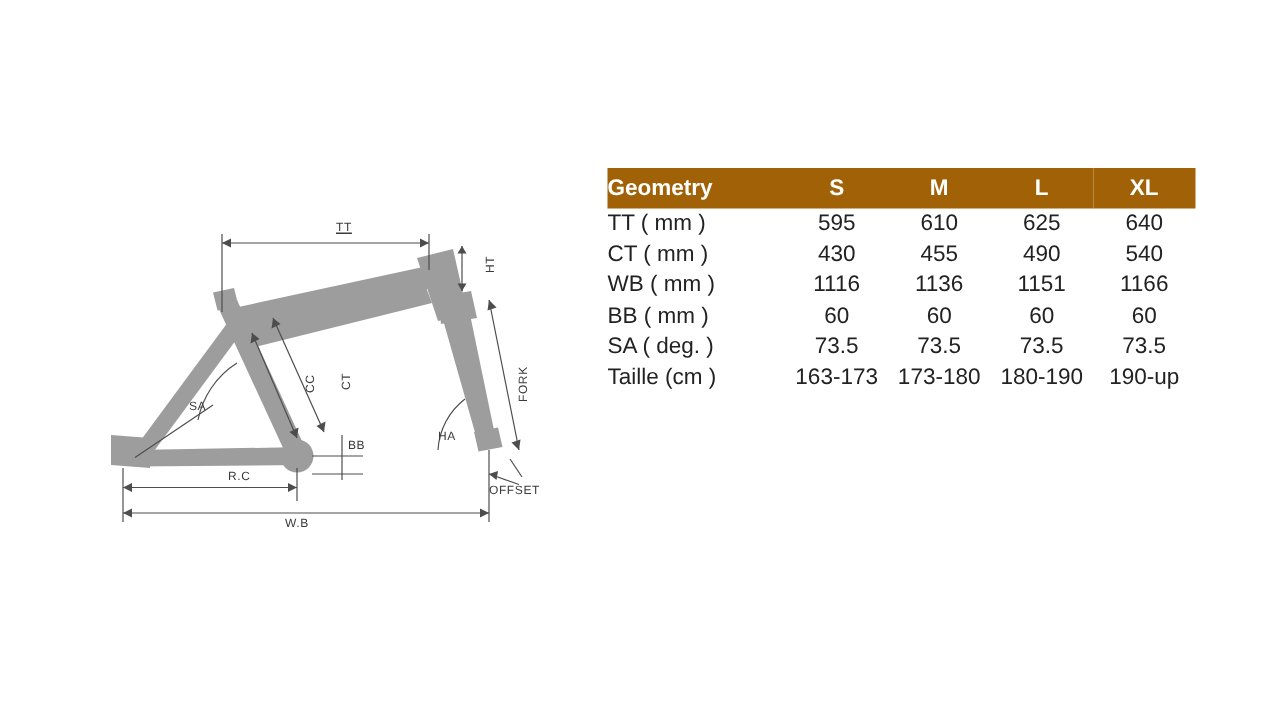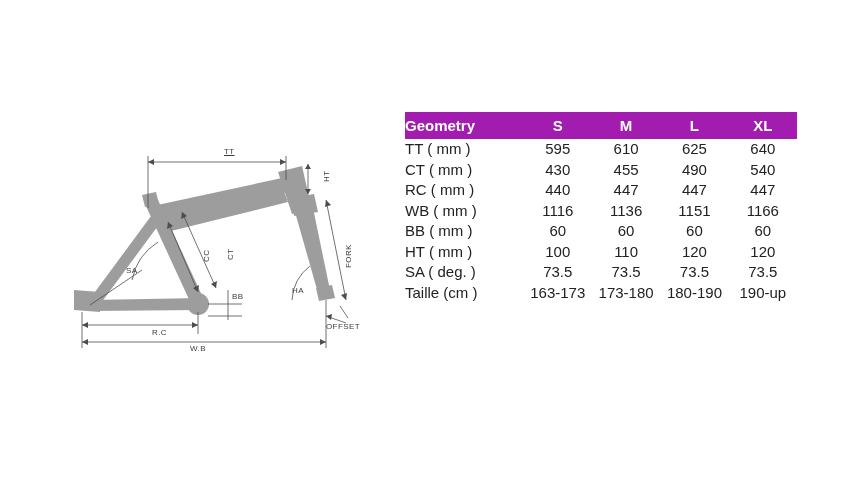--- a/index.html
+++ b/index.html
@@ -31,21 +31,21 @@
     top: 112px;
     width: 392px;
     border-collapse: collapse;
     font-family: "Liberation Sans", sans-serif;
   }
   #geom-table th, #geom-table td {
     padding: 0;
     margin: 0;
   }
   thead tr {
-    background: #a21caf;
+    background: #a16207;
   }
   thead th {
     color: #ffffff;
     font-size: 15px;
     font-weight: bold;
     height: 27px;
     line-height: 27px;
     text-align: center;
   }
   thead th.first {
@@ -166,21 +166,21 @@
 
   
   <span class="dlabel" style="left:194px; top:27px;text-decoration:underline;">TT</span>
   <span class="dlabel rot-90" style="left:292px; top:62px;">HT</span>
   <span class="dlabel rot-90" style="left:314px; top:148px;">FORK</span>
   <span class="dlabel rot-90" style="left:196px; top:140px;">CT</span>
   <span class="dlabel rot-90" style="left:172px; top:142px;">CC</span>
   <span class="dlabel" style="left:96px; top:146px;">SA</span>
   <span class="dlabel" style="left:262px; top:166px;">HA</span>
   <span class="dlabel" style="left:202px; top:172px;">BB</span>
-  <span class="dlabel" style="left:96px; top:208px;padding-left:26px;">R.C</span>
+  <span class="dlabel" style="left:96px; top:193px;padding-left:26px;">R.C</span>
   <span class="dlabel" style="left:160px; top:224px;">W.B</span>
   <span class="dlabel" style="left:296px; top:202px;">OFFSET</span>
 </div>
 
 <table id="geom-table">
   <thead>
     <tr>
       <th class="first">Geometry</th>
       <th class="col-s">S</th>
       <th class="col-m">M</th>
@@ -197,48 +197,34 @@
       <td class="col-xl">640</td>
     </tr>
     <tr>
       <td class="rowlabel">CT ( mm )</td>
       <td class="col-s">430</td>
       <td class="col-m">455</td>
       <td class="col-l">490</td>
       <td class="col-xl">540</td>
     </tr>
     <tr>
-      <td class="rowlabel">RC ( mm )</td>
-      <td class="col-s">440</td>
-      <td class="col-m">447</td>
-      <td class="col-l">447</td>
-      <td class="col-xl">447</td>
-    </tr>
-    <tr>
       <td class="rowlabel">WB ( mm )</td>
       <td class="col-s">1116</td>
       <td class="col-m">1136</td>
       <td class="col-l">1151</td>
       <td class="col-xl">1166</td>
     </tr>
     <tr>
       <td class="rowlabel">BB ( mm )</td>
       <td class="col-s">60</td>
       <td class="col-m">60</td>
       <td class="col-l">60</td>
       <td class="col-xl">60</td>
     </tr>
     <tr>
-      <td class="rowlabel">HT ( mm )</td>
-      <td class="col-s">100</td>
-      <td class="col-m">110</td>
-      <td class="col-l">120</td>
-      <td class="col-xl">120</td>
-    </tr>
-    <tr>
       <td class="rowlabel">SA ( deg. )</td>
       <td class="col-s">73.5</td>
       <td class="col-m">73.5</td>
       <td class="col-l">73.5</td>
       <td class="col-xl">73.5</td>
     </tr>
     <tr>
       <td class="rowlabel">Taille (cm )</td>
       <td class="col-s">163-173</td>
       <td class="col-m">173-180</td>

